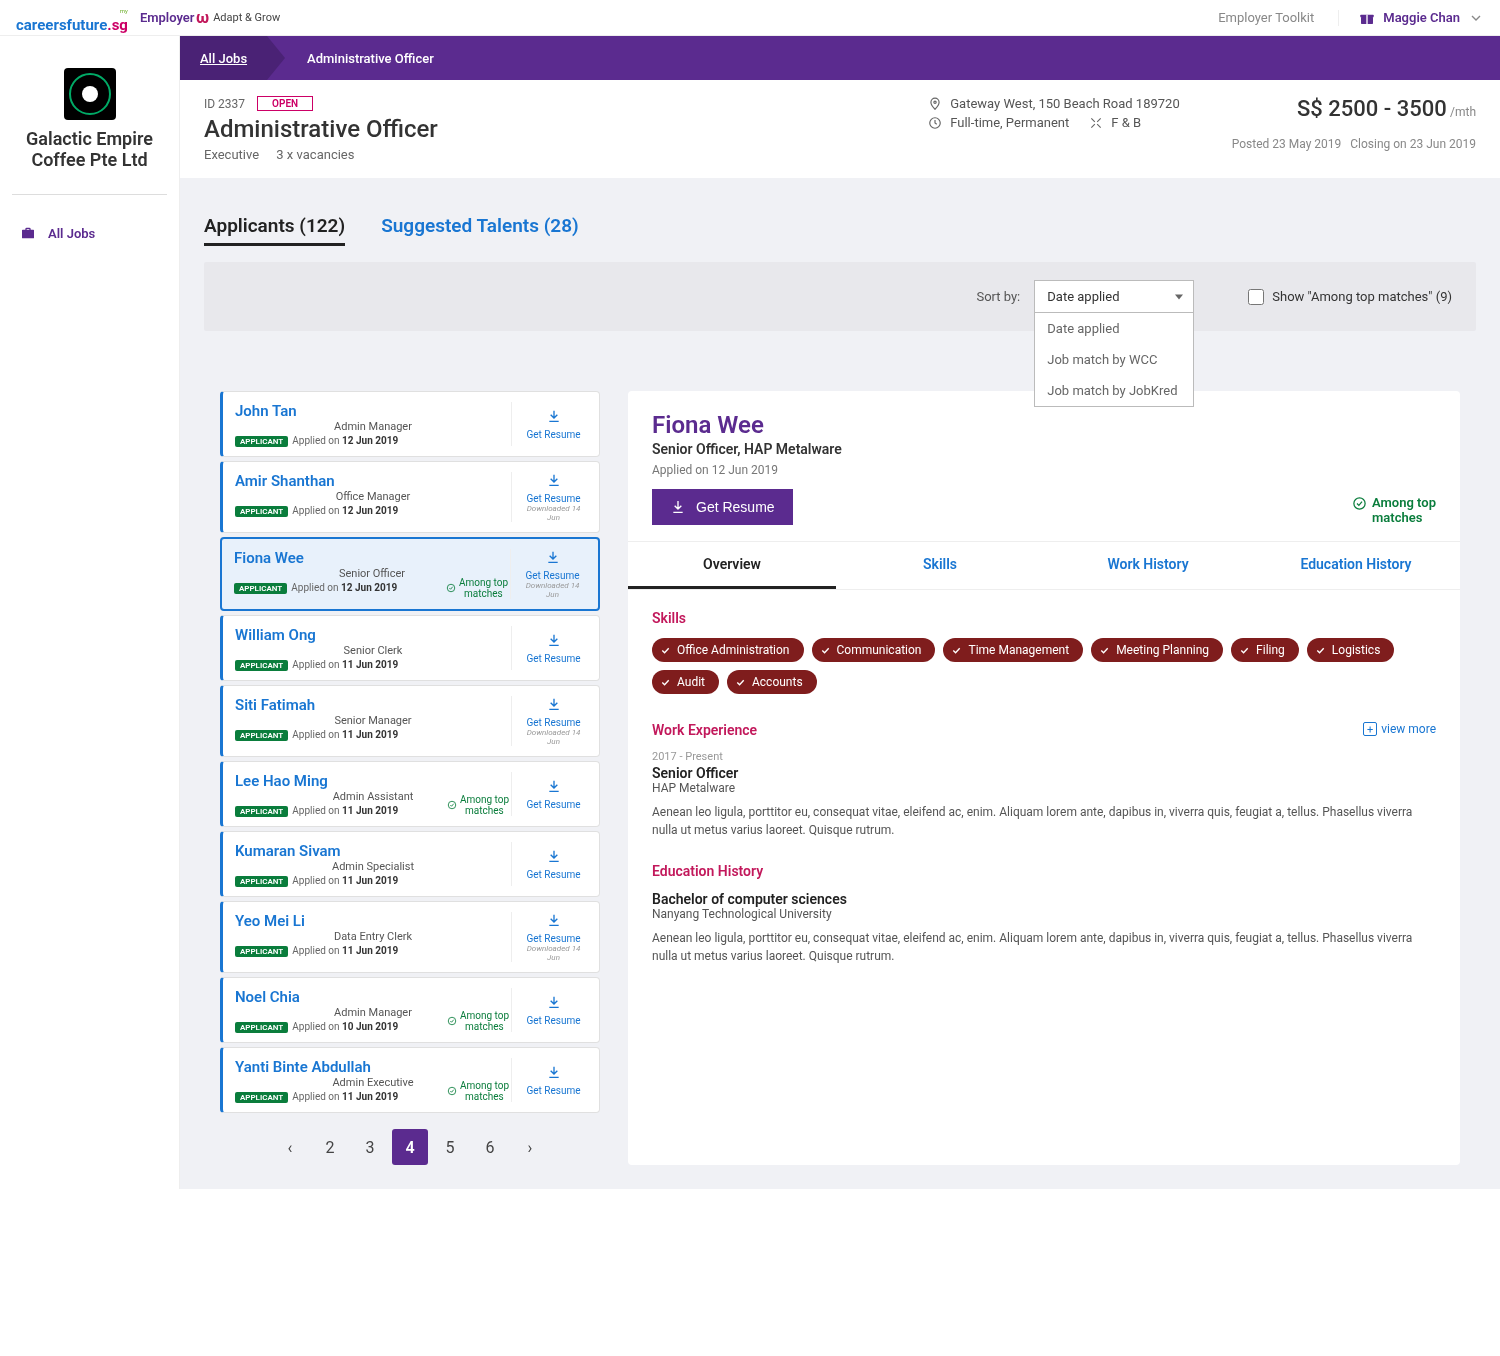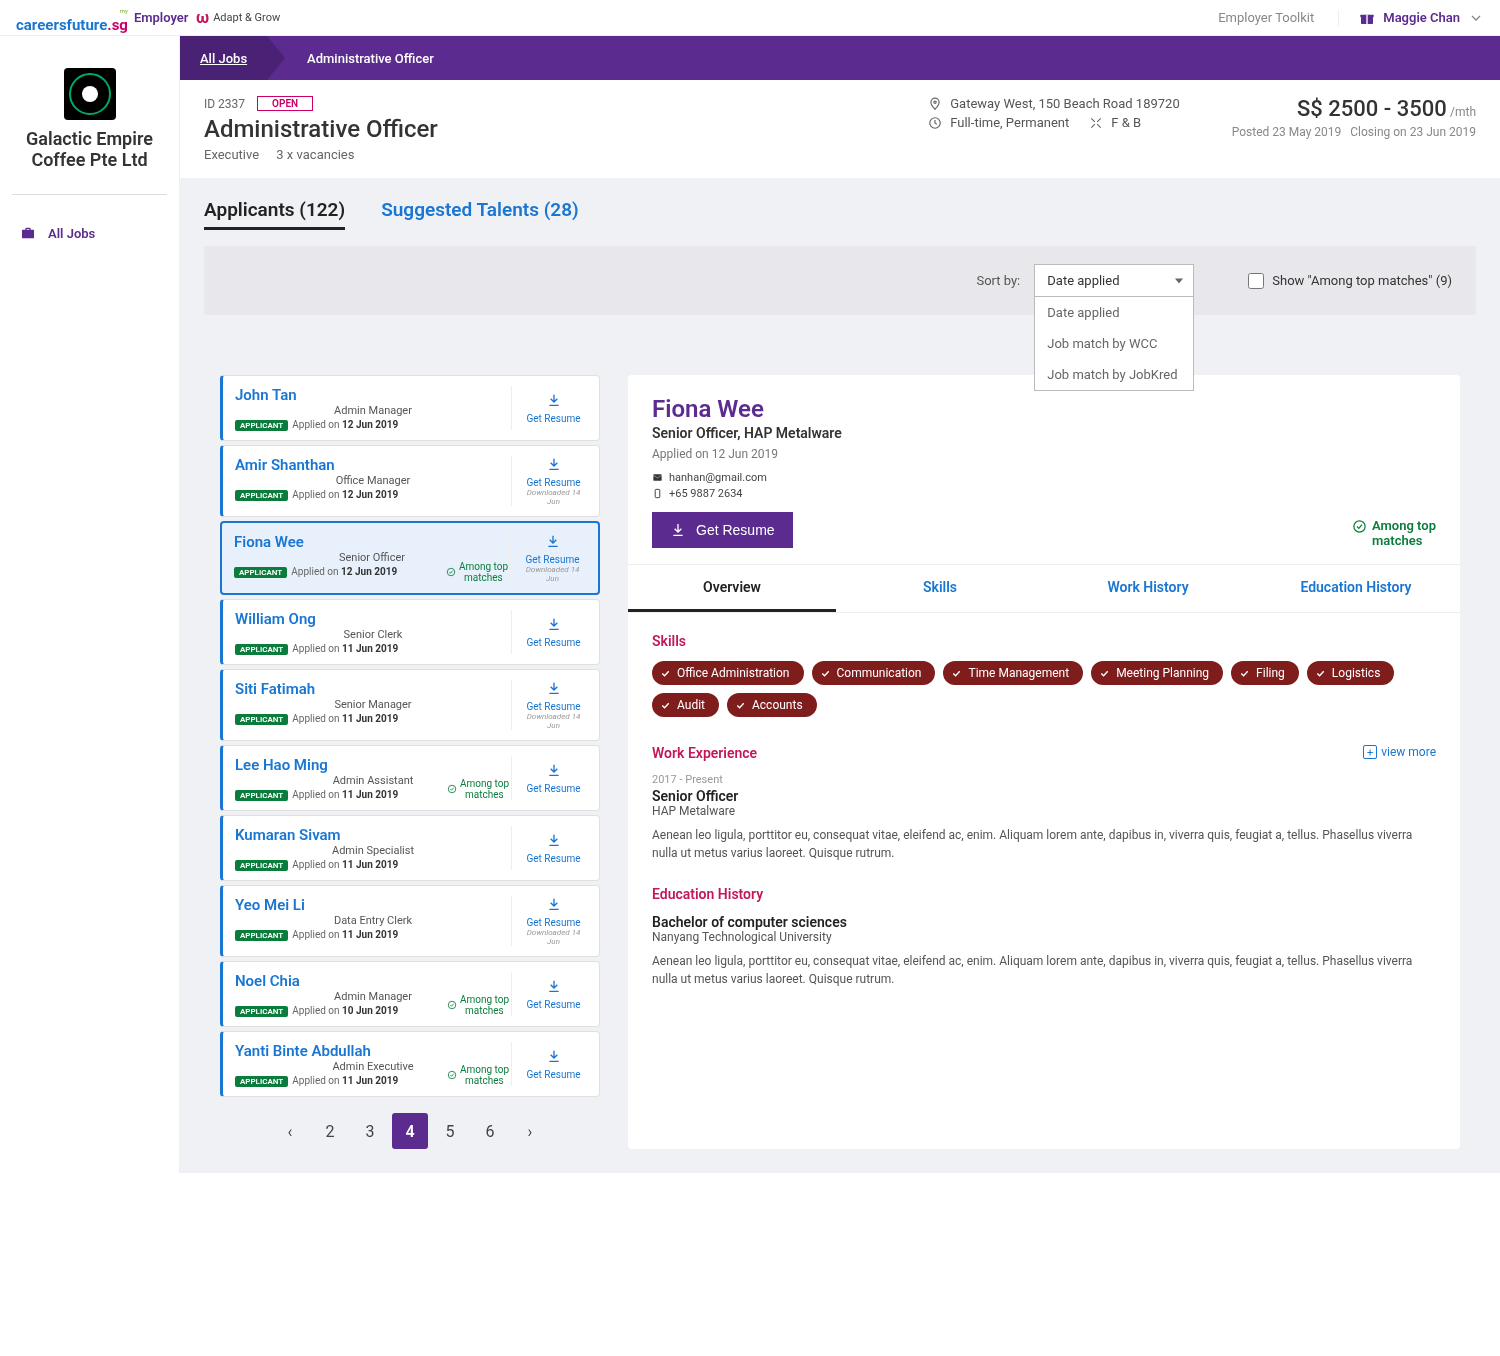--- a/index.html
+++ b/index.html
@@ -1,18 +1,18 @@
 <!DOCTYPE html>
 <html><head>
 <meta charset="utf-8">
 <style>
 * { box-sizing: border-box; margin: 0; padding: 0; }
 body { font-family: -apple-system, BlinkMacSystemFont, "Segoe UI", Roboto, sans-serif; background: #fff; color: #333; font-size: 13px; }
 .topbar { display: flex; align-items: center; height: 36px; border-bottom: 1px solid #eee; padding: 0 16px; }
-.logo-block { display: flex; align-items: center; width: 180px; text-align: right; }
+.logo-block { display: flex; align-items: center; gap: 6px; width: 180px; text-align: right; }
 .logo-text { font-size: 6px; color: #70b030; }
 .logo-main { font-weight: bold; color: #1976d2; font-size: 15px; }
 .logo-sg { color: #cc0066; font-size: 15px; font-weight: bold; }
 .logo-emp { color: #5b2b8f; font-weight: 600; margin-left: 6px; font-size: 13px; }
 .adapt-grow { display: flex; align-items: center; gap: 4px; color: #444; font-size: 11px; }
 .adapt-grow .w { color: #c2185b; font-weight: bold; font-size: 16px; }
 .topbar-spacer { flex: 1; }
 .emp-toolkit { color: #888; font-size: 13px; margin-right: 24px; }
 .user-block { display: flex; align-items: center; gap: 8px; color: #5b2b8f; font-weight: 600; padding-left: 20px; border-left: 1px solid #eee; }
 .user-block svg { width: 16px; height: 16px; }
@@ -36,22 +36,22 @@
 .status-badge { border: 1px solid #cc0066; color: #cc0066; font-size: 10px; padding: 1px 14px; font-weight: 600; }
 .job-title { font-size: 24px; color: #333; font-weight: 500; }
 .job-sub { color: #666; font-size: 13px; margin-top: 4px; }
 .job-sub span { margin-right: 14px; }
 .job-meta { font-size: 13px; color: #555; }
 .job-meta .row { display: flex; align-items: center; gap: 8px; margin-bottom: 4px; }
 .job-meta svg { width: 14px; height: 14px; flex-shrink: 0; }
 .job-right { text-align: right; }
 .salary { font-size: 22px; font-weight: 500; color: #333; }
 .salary-unit { font-size: 12px; color: #888; }
-.dates { color: #888; font-size: 12px; margin-top: 4px; padding-left: 28px; }
-.tabs-row { padding: 20px 24px 0; display: flex; gap: 36px; }
+.dates { color: #888; font-size: 12px; margin-top: 16px; padding-left: 28px; }
+.tabs-row { padding: 36px 24px 0; display: flex; gap: 36px; }
 .tab { font-size: 19px; font-weight: 600; padding-bottom: 6px; cursor: pointer; }
 .tab.active { color: #222; border-bottom: 3px solid #222; }
 .tab.inactive { color: #1976d2; }
 .sort-bar { margin: 16px 24px 0; background: #e8e8ec; padding: 18px 24px; display: flex; align-items: center; gap: 14px; font-size: 13px; border-radius: 2px; }
 .sort-bar .lbl { margin-left: auto; color: #555; }
 .sort-select { background: #fff; border: 1px solid #bbb; padding: 8px 40px 8px 12px; font-size: 13px; position: relative; min-width: 160px; }
 .sort-select::after { content: ""; position: absolute; right: 10px; top: 50%; border-left: 4px solid transparent; border-right: 4px solid transparent; border-top: 5px solid #666; transform: translateY(-50%); }
 .sort-dropdown { position: absolute; top: 100%; left: -1px; right: -1px; background: #fff; border: 1px solid #bbb; z-index: 10; }
 .sort-dropdown .opt { padding: 8px 12px; color: #666; cursor: pointer; }
 .show-top { display: flex; align-items: center; gap: 8px; margin-left: 40px; color: #333; }
@@ -388,35 +388,20 @@
             <div class="page-btn">6</div>
             <div class="page-btn">›</div>
           </div>
         </div>
 
       <div class="detail-panel">
         <div class="detail-header">
           <div class="detail-name">Fiona Wee</div>
           <div class="detail-role">Senior Officer, HAP Metalware</div>
           <div class="detail-applied">Applied on 12 Jun 2019</div>
-          <div class="contact">
-            <div class="row">
-                <svg viewBox="0 0 24 24" fill="#333">
-                  <rect x="3" y="5" width="18" height="14" rx="1"></rect>
-                  <path d="M3 7l9 6 9-6" stroke="#fff" fill="none"></path>
-                </svg>
-                <span>hanhan@gmail.com</span>
-              </div>
-            <div class="row">
-                <svg viewBox="0 0 24 24" fill="none" stroke="#333" stroke-width="2">
-                  <rect x="7" y="3" width="10" height="18" rx="2"></rect>
-                </svg>
-                <span>+65 9887 2634</span>
-              </div>
-          </div>
           <button class="btn-resume">
             <svg width="16" height="16" viewBox="0 0 24 24" fill="none" stroke="#fff" stroke-width="2">
                 <path d="M12 3v12m-5-5l5 5 5-5M5 20h14"></path>
               </svg>
             <span>Get Resume</span>
           </button>
           <div class="detail-top-match">
             <svg viewBox="0 0 24 24" width="15" height="15" fill="none" stroke="#0a7d3c" stroke-width="2">
                 <circle cx="12" cy="12" r="9"></circle>
                 <path d="M8 12l3 3 5-6"></path>

